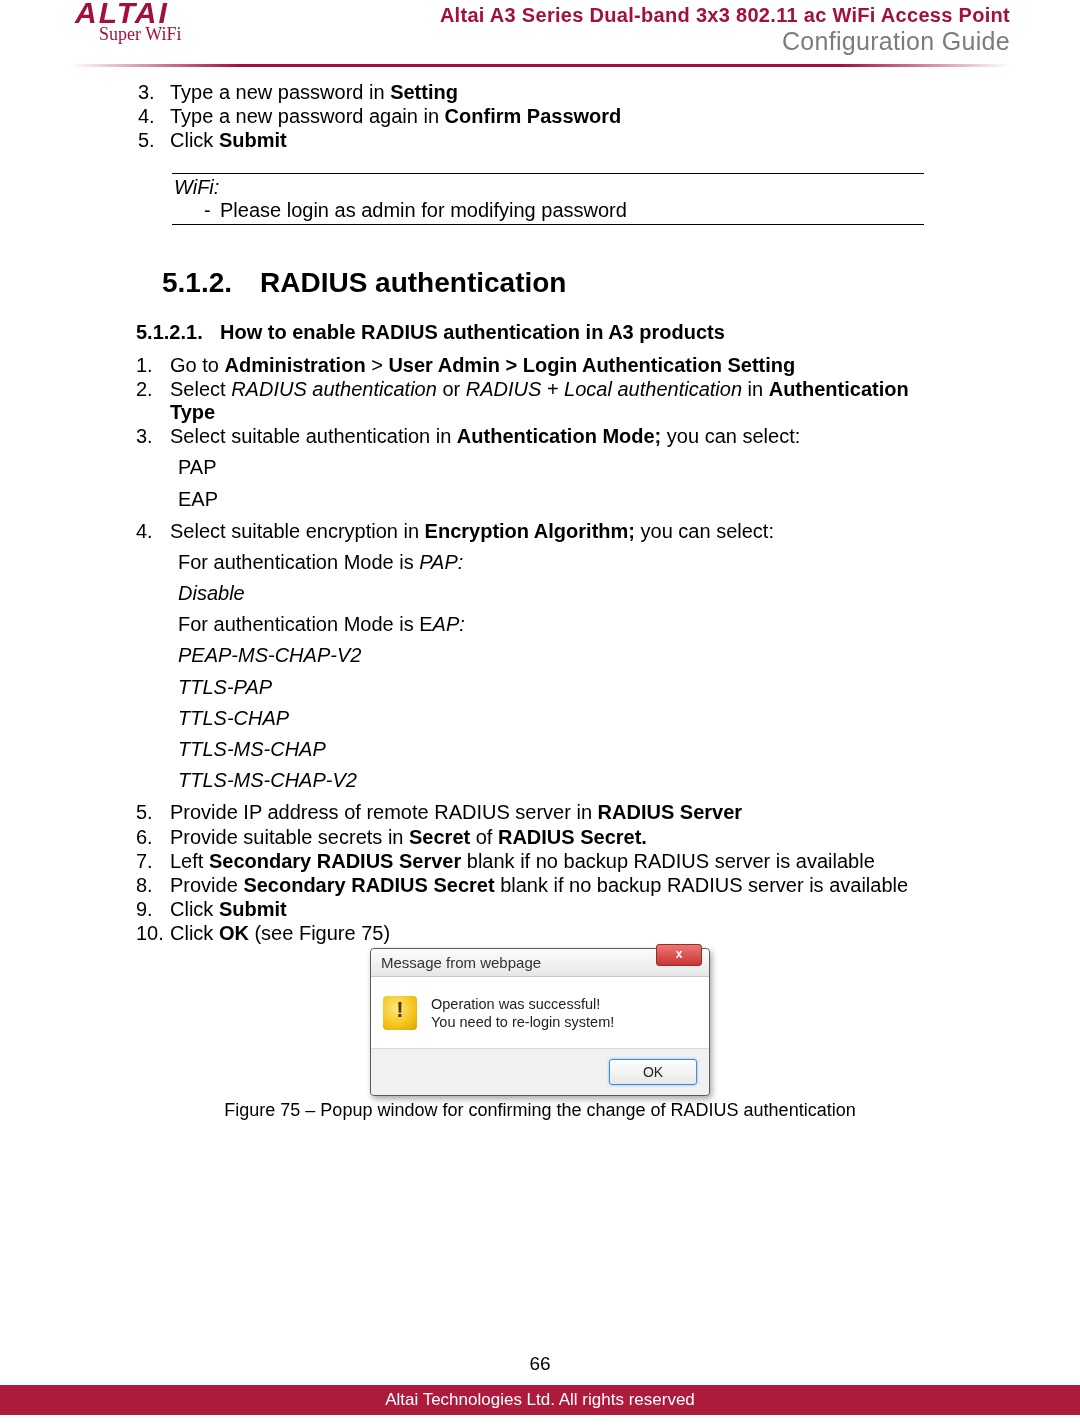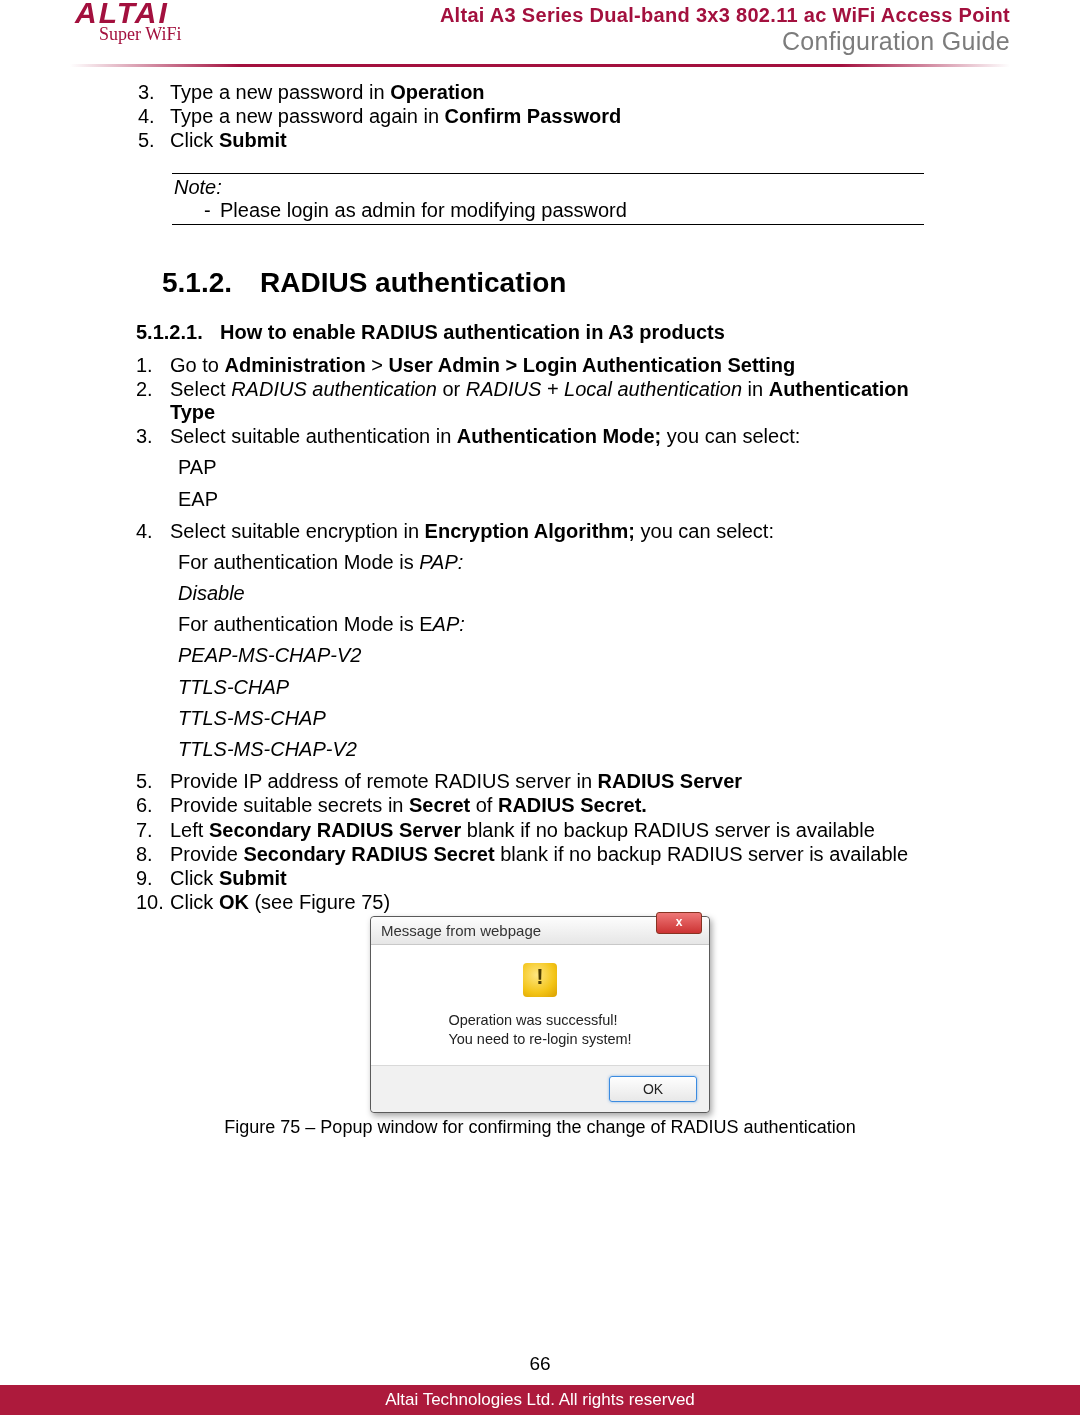--- a/index.html
+++ b/index.html
@@ -30,21 +30,21 @@
   .h-5121 .numh { display: inline-block; width: 84px; }
   ol.radius-list { list-style: none; padding-left: 0; font-size: 20px; line-height: 1.16; }
   ol.radius-list > li { display: flex; margin-bottom: 1px; }
   ol.radius-list > li .num { width: 34px; flex: 0 0 34px; text-align: left; }
   ol.radius-list > li .txt { flex: 1; }
   .sub-lines div { margin: 8px; }
   .figure-wrap { text-align: center; margin-top: 2px; }
   .popup { display: inline-block; width: 340px; border: 1px solid #5a5a5a; border-radius: 4px; background: #f2f2f2; box-shadow: 2px 3px 6px rgba(0,0,0,0.35); text-align: left; position: relative; }
   .popup-title { background: linear-gradient(#fdfdfd, #e6e6e6); border-bottom: 1px solid #c8c8c8; border-radius: 4px 4px 0 0; padding: 5px 10px; font-size: 15px; color: #333; font-family: "Segoe UI", Arial, sans-serif; }
   .popup-close { position: absolute; right: 7px; top: -5px; width: 46px; height: 22px; background: linear-gradient(#e77, #c33); border: 1px solid #832; border-radius: 3px; color: #fff; text-align: center; font-size: 12px; line-height: 18px; font-family: Arial, sans-serif; font-weight: bold; }
-  .popup-body { padding: 18px 12px 16px 12px; background: #fff; display: flex; align-items: center; gap: 14px; flex-direction: column; }
+  .popup-body { padding: 18px 12px 16px 12px; background: #fff; display: flex; align-items: center; gap: 14px; }
   .popup-icon { width: 34px; height: 34px; border-radius: 4px; background: radial-gradient(circle at 40% 35%, #ffe680, #f3c417 60%, #d99f00); position: relative; flex: 0 0 34px; }
   .popup-icon::after { content: "!"; position: absolute; left: 0; right: 0; top: 1px; text-align: center; font-size: 22px; font-weight: bold; color: #4a3a00; font-family: Arial, sans-serif; }
   .popup-msg { font-size: 14.5px; color: #222; font-family: "Segoe UI", Arial, sans-serif; line-height: 1.3; }
   .popup-footer { background: #f1f1f1; padding: 10px 12px; text-align: right; border-radius: 0 0 4px 4px; border-top: 1px solid #d9d9d9; }
   .ok-btn { display: inline-block; min-width: 88px; padding: 4px 0; font-size: 14px; color: #222; background: linear-gradient(#fefefe, #e8e8e8); border: 1.5px solid #3b8be0; border-radius: 3px; box-shadow: 0 0 3px rgba(59,139,224,0.6); text-align: center; font-family: "Segoe UI", Arial, sans-serif; }
   .figure-caption { font-size: 18px; text-align: center; margin-top: 4px; }
   .page-number { position: absolute; bottom: 52px; left: 0; right: 0; text-align: center; font-size: 19px; }
   .footer-bar { position: absolute; bottom: 12px; left: 0; right: 0; height: 30px; background: #ad1a3c; color: #fff; font-size: 17px; text-align: center; line-height: 30px; }
 </style>
 </head>
@@ -60,34 +60,34 @@
       <div class="hdr-title">Altai A3 Series Dual-band 3x3 802.11 ac WiFi Access Point</div>
       <div class="hdr-sub">Configuration Guide</div>
     </div>
   </div>
   <hr class="header-rule">
 
   <div class="body">
     <ol class="main-list">
       <li>
           <span class="num">3.</span>
-          <span class="txt"><span>Type a new password in </span><span class="bold">Operation</span></span>
+          <span class="txt"><span>Type a new password in </span><span class="bold">Setting</span></span>
         </li>
       <li>
           <span class="num">4.</span>
           <span class="txt"><span>Type a new password again in </span><span class="bold">Confirm Password</span></span>
         </li>
       <li>
           <span class="num">5.</span>
           <span class="txt"><span>Click </span><span class="bold">Submit</span></span>
         </li>
     </ol>
 
     <div class="note-box">
-      <div class="note-label">Note:</div>
+      <div class="note-label">WiFi:</div>
       <div class="note-row">Please login as admin for modifying password</div>
     </div>
 
     <div class="h-512">
       <span class="numh">5.1.2.</span><span>RADIUS authentication</span>
     </div>
 
     <div class="h-5121">
       <span class="numh">5.1.2.1.</span><span>How to enable RADIUS authentication in A3 products</span>
     </div>
@@ -113,20 +113,21 @@
         </li>
       <li>
           <span class="num">4.</span>
           <span class="txt">
         <span>Select suitable encryption in </span><span class="bold">Encryption Algorithm;</span><span> you can select:</span>
         <div class="sub-lines">
           <div><span>For authentication Mode is </span><span class="ital">PAP:</span></div>
           <div class="ital">Disable</div>
           <div><span>For authentication Mode is E</span><span class="ital">AP:</span></div>
           <div class="ital">PEAP-MS-CHAP-V2</div>
+          <div class="ital">TTLS-PAP</div>
           <div class="ital">TTLS-CHAP</div>
           <div class="ital">TTLS-MS-CHAP</div>
           <div class="ital">TTLS-MS-CHAP-V2</div>
         </div>
       </span>
         </li>
       <li>
           <span class="num">5.</span>
           <span class="txt"><span>Provide IP address of remote RADIUS server in </span><span class="bold">RADIUS Server</span></span>
         </li>

